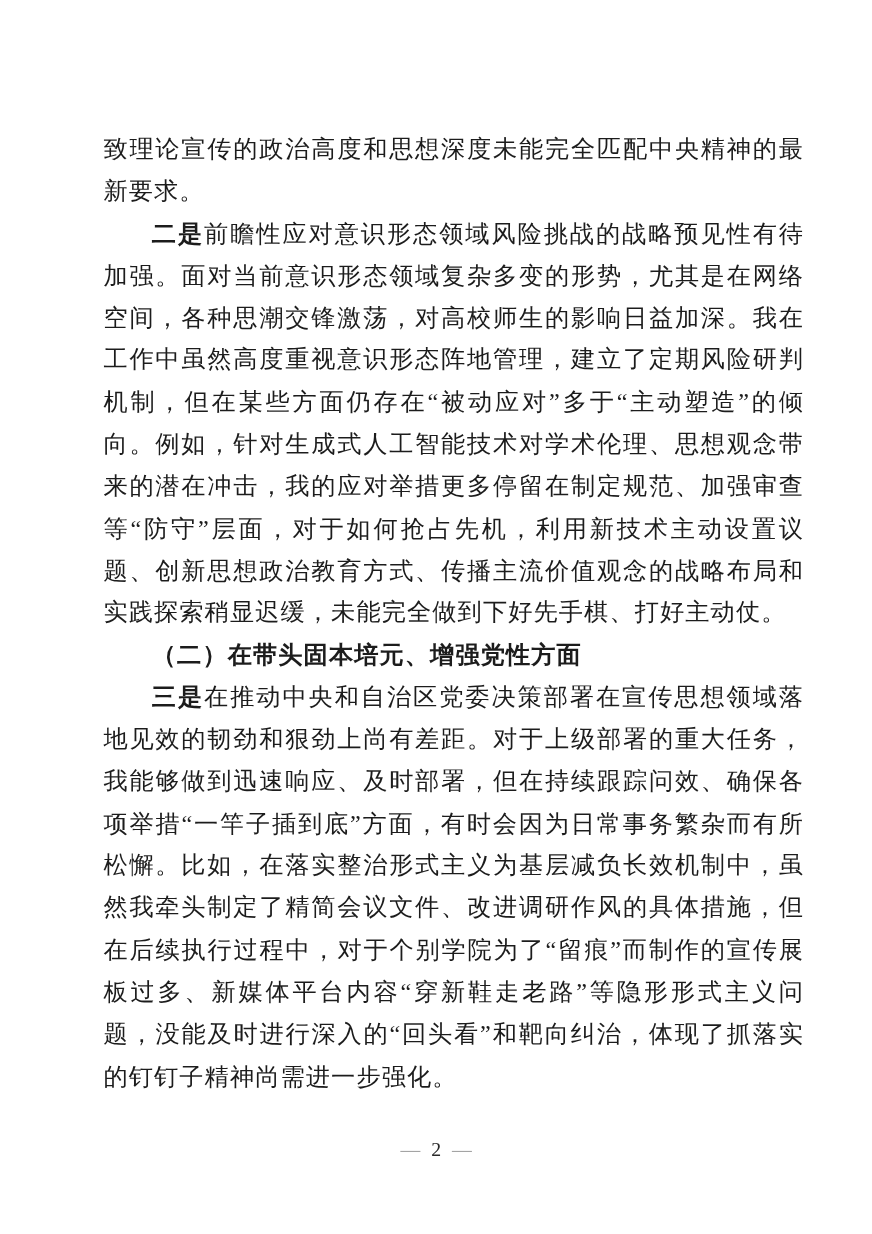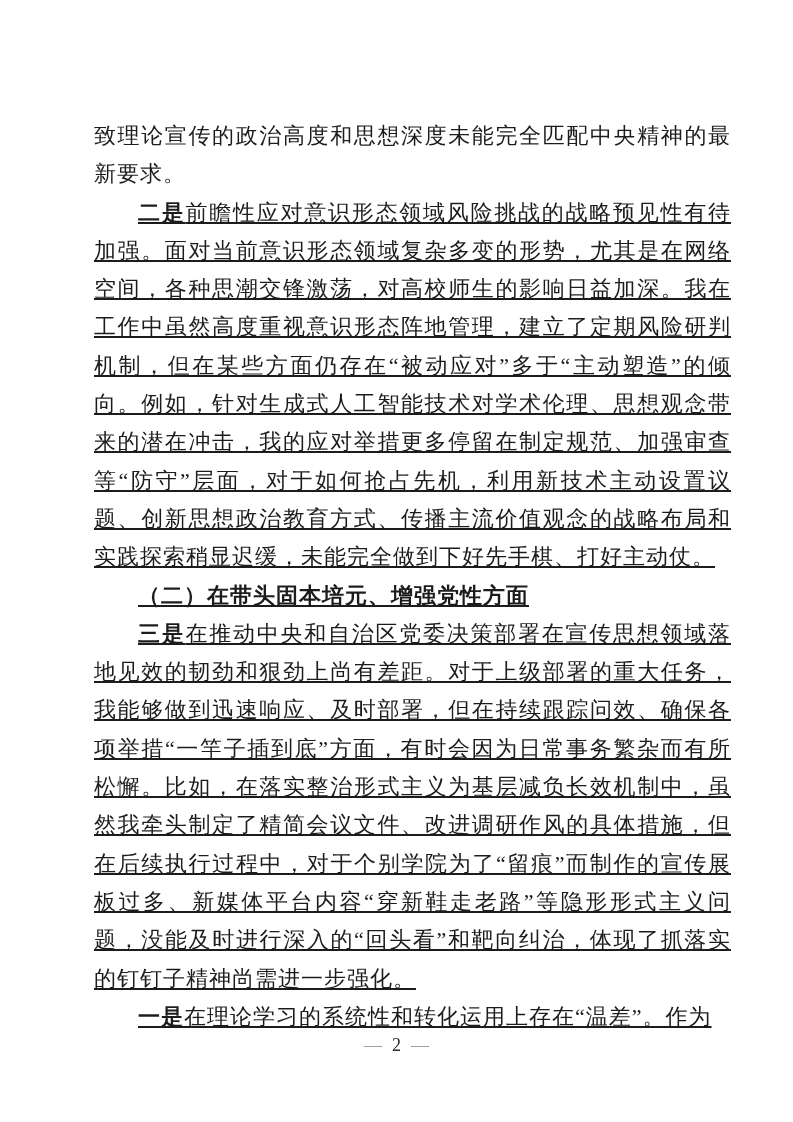--- a/index.html
+++ b/index.html
@@ -25,21 +25,20 @@
     line-height: 38.3px;
     text-align: justify;
     letter-spacing: 1px;
   }
   .text-block p {
     margin: 0;
     padding: 0;
   }
   .text-block p.indent {
     text-indent: 2em;
-    text-decoration: underline;
   }
   .bold-run {
     font-weight: 700;
     font-family: "Liberation Sans", "DejaVu Sans", sans-serif;
   }
   .normal-run {
     font-weight: 400;
   }
   .heading .bold-run {
     font-weight: 700;
@@ -65,20 +64,19 @@
 </head>
 <body>
 
 <div class="page">
 
   <div class="text-block">
       <p class=""><span class="normal-run">致理论宣传的政治高度和思想深度未能完全匹配中央精神的最新要求。</span></p>
       <p class="indent"><span class="bold-run">二是</span><span class="normal-run">前瞻性应对意识形态领域风险挑战的战略预见性有待加强。面对当前意识形态领域复杂多变的形势，尤其是在网络空间，各种思潮交锋激荡，对高校师生的影响日益加深。我在工作中虽然高度重视意识形态阵地管理，建立了定期风险研判机制，但在某些方面仍存在“被动应对”多于“主动塑造”的倾向。例如，针对生成式人工智能技术对学术伦理、思想观念带来的潜在冲击，我的应对举措更多停留在制定规范、加强审查等“防守”层面，对于如何抢占先机，利用新技术主动设置议题、创新思想政治教育方式、传播主流价值观念的战略布局和实践探索稍显迟缓，未能完全做到下好先手棋、打好主动仗。</span></p>
       <p class="indent heading"><span class="bold-run">（二）在带头固本培元、增强党性方面</span></p>
       <p class="indent"><span class="bold-run">三是</span><span class="normal-run">在推动中央和自治区党委决策部署在宣传思想领域落地见效的韧劲和狠劲上尚有差距。对于上级部署的重大任务，我能够做到迅速响应、及时部署，但在持续跟踪问效、确保各项举措“一竿子插到底”方面，有时会因为日常事务繁杂而有所松懈。比如，在落实整治形式主义为基层减负长效机制中，虽然我牵头制定了精简会议文件、改进调研作风的具体措施，但在后续执行过程中，对于个别学院为了“留痕”而制作的宣传展板过多、新媒体平台内容“穿新鞋走老路”等隐形形式主义问题，没能及时进行深入的“回头看”和靶向纠治，体现了抓落实的钉钉子精神尚需进一步强化。</span></p>
-      <p class="indent"><span class="bold-run">一是</span><span class="normal-run">在理论学习的系统性和转化运用上存在“温差”。作为</span></p>
     </div>
 
   <div class="page-footer">
     <span class="dash">—</span><span class="num">2</span><span class="dash">—</span>
   </div>
 
 </div>
 
 </body></html>

